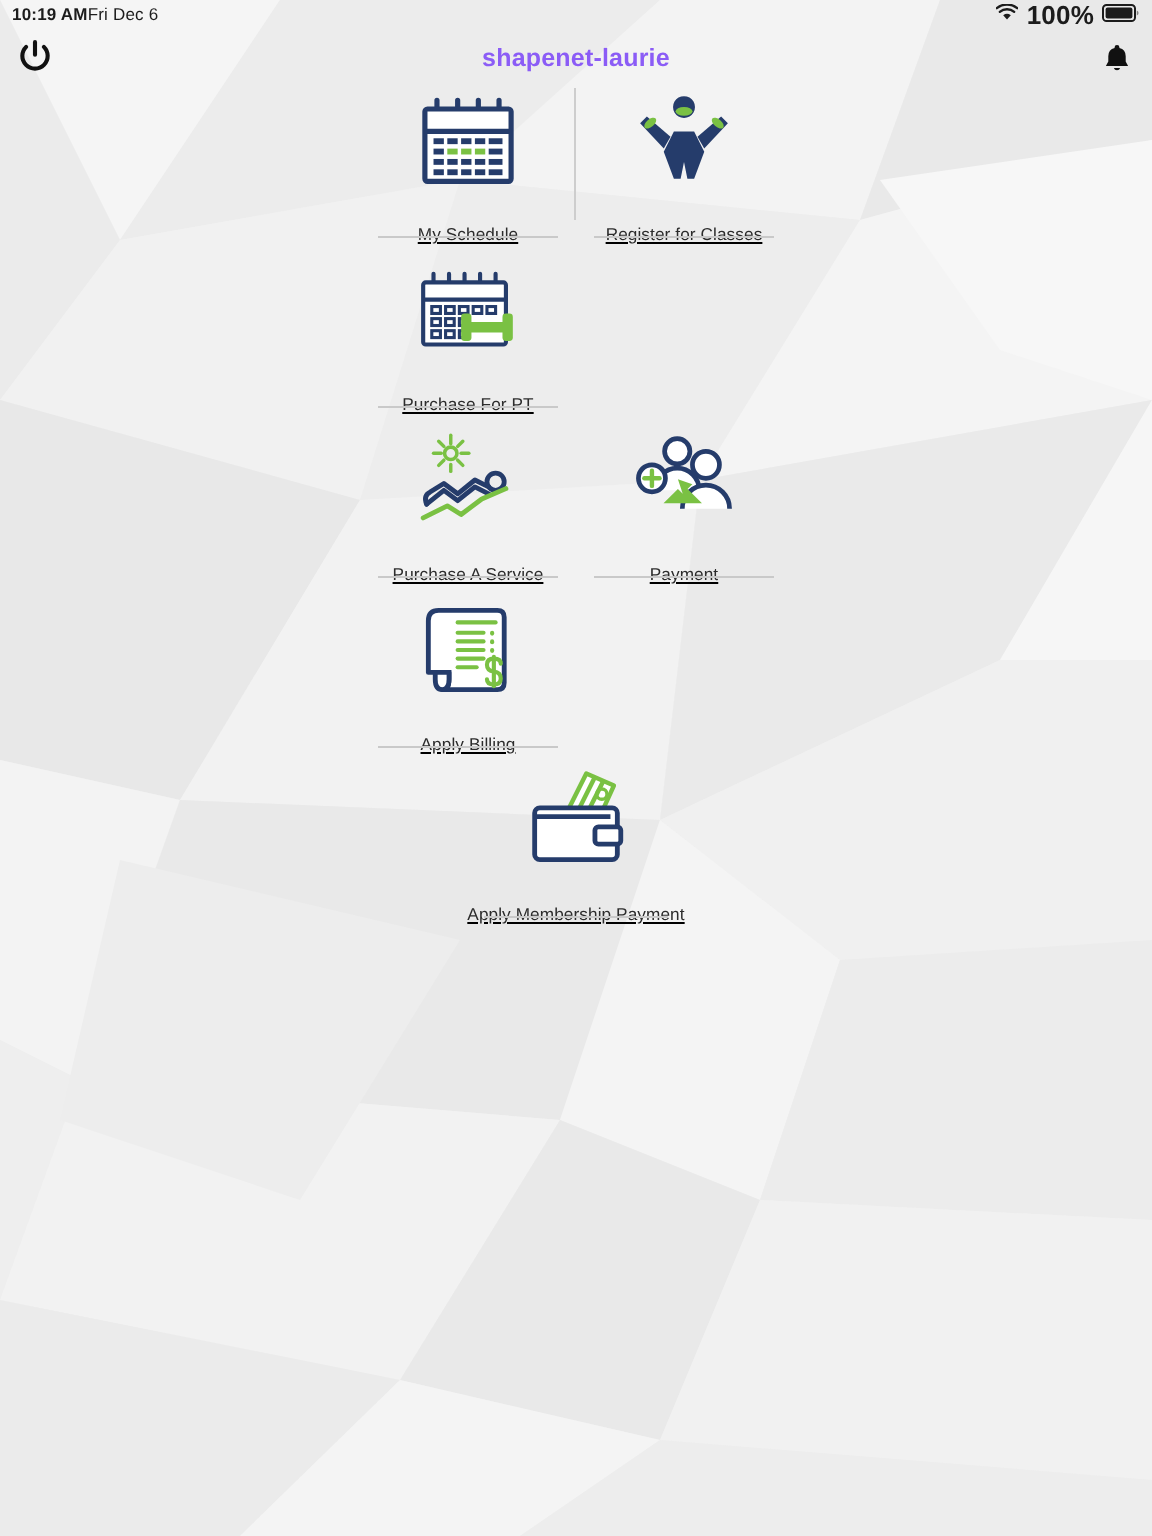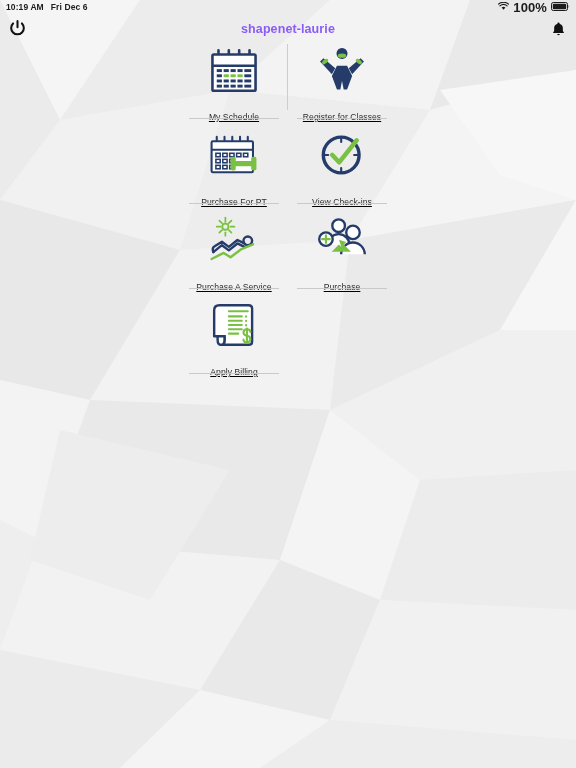--- a/index.html
+++ b/index.html
@@ -24,25 +24,25 @@
   .status-bar {
     position: absolute; top: 0; left: 0;
     width: 576px; height: 14px;
     display: flex; align-items: center;
     padding: 0 6px;
     font-size: 8.5px;
     color: #1c1c1c;
     z-index: 10;
     letter-spacing: 0.1px;
   }
-  .sb-left { display: flex; align-items: flex-start; gap: 7px; }
+  .sb-left { display: flex; align-items: flex-start; }
   .sb-spacer { flex: 1; }
   .sb-right { display: flex; align-items: center; gap: 4px; }
   .sb-time { font-weight: 600; }
-  .sb-date { font-weight: 700; }
+  .sb-date { font-weight: 400; }
   .sb-batt-pct { font-weight: 600; font-size: 13px; }
   .wifi-ico { display: block; }
   .batt-ico { display: block; }
 
   
   .app-header {
     position: absolute; top: 14px; left: 0;
     width: 576px; height: 30px;
     z-index: 10;
   }
@@ -290,35 +290,20 @@
           <g fill="#7ac143">
             <rect x="30" y="36" width="26" height="6" rx="1"></rect>
             <rect x="28" y="31" width="6" height="16" rx="2"></rect>
             <rect x="52" y="31" width="6" height="16" rx="2"></rect>
           </g>
         </svg>
       </div>
       <div class="tile-label">Purchase For PT</div>
     </div>
 
-    <div class="tile">
-      <div class="tile-icon">
-        <svg width="52" height="50" viewBox="0 0 64 58">
-          <circle cx="31" cy="29" r="22" stroke="#253c6b" stroke-width="4.2" fill="none"></circle>
-          <g stroke="#253c6b" stroke-width="2.6" stroke-linecap="round">
-            <line x1="31" y1="9" x2="31" y2="13"></line>
-            <line x1="31" y1="45" x2="31" y2="49"></line>
-            <line x1="11" y1="29" x2="15" y2="29"></line>
-            <line x1="47" y1="29" x2="51" y2="29"></line>
-          </g>
-          <path d="M20 29 L28.5 38 L50 11" stroke="#7ac143" stroke-width="5.6" fill="none" stroke-linecap="round" stroke-linejoin="round"></path>
-        </svg>
-      </div>
-      <div class="tile-label">View Check-ins</div>
-    </div>
   </div>
 
   <div class="grid-row">
     <div class="col-div"></div>
 
     <div class="tile">
       <div class="tile-icon">
         <svg width="56" height="50" viewBox="0 0 64 58">
           <g stroke="#7ac143" stroke-width="2" stroke-linecap="round">
             <line x1="22" y1="3" x2="22" y2="8"></line>
@@ -348,21 +333,21 @@
           <circle cx="45" cy="20" r="8" stroke="#253c6b" stroke-width="2.8" fill="#fff"></circle>
           <path d="M31 46 A14 14 0 0 1 59 46" stroke="#253c6b" stroke-width="2.8" fill="#fff"></path>
           <circle cx="13" cy="28" r="8" stroke="#253c6b" stroke-width="2.8" fill="#fff"></circle>
           <g stroke="#7ac143" stroke-width="2.6" stroke-linecap="round">
             <line x1="13" y1="23.5" x2="13" y2="32.5"></line>
             <line x1="8.5" y1="28" x2="17.5" y2="28"></line>
           </g>
           <path d="M21 43 L30 34 L33 37 L30 28 L39 31 L36 34 L45 43 Z" fill="#7ac143" transform="translate(-2,2) scale(0.95) translate(2,0)"></path>
         </svg>
       </div>
-      <div class="tile-label">Purchase</div>
+      <div class="tile-label">Payment</div>
     </div>
   </div>
 
   <div class="grid-row">
     <div class="col-div"></div>
 
 
     <div class="tile">
       <div class="tile-icon">
         <svg width="50" height="50" viewBox="0 0 58 58">
@@ -382,14 +367,32 @@
           <g stroke="#7ac143" stroke-width="2.4" fill="none" stroke-linecap="round">
             <line x1="44" y1="33" x2="44" y2="50"></line>
             <path d="M48 37 Q48 34 44 34 Q40 34 40 37.5 Q40 41 44 41.5 Q48 42 48 45.5 Q48 49 44 49 Q40 49 40 46"></path>
           </g>
         </svg>
       </div>
       <div class="tile-label">Apply Billing</div>
     </div>
   </div>
 
+  <div class="grid-row">
+    <div class="tile full">
+      <div class="tile-icon">
+        <svg width="62" height="50" viewBox="0 0 72 58">
+          <g stroke="#7ac143" stroke-width="2.6" fill="#fff" stroke-linejoin="round">
+            <path d="M30 26 L42 2 L58 9 L48 31 Z"></path>
+            <path d="M35 28 L47 4"></path>
+            <path d="M40 30 L52 6"></path>
+          </g>
+          <circle cx="51" cy="14" r="3" stroke="#7ac143" stroke-width="2" fill="none"></circle>
+          <rect x="12" y="22" width="48" height="30" rx="3" stroke="#253c6b" stroke-width="2.8" fill="#fff"></rect>
+          <path d="M12 27 L56 27" stroke="#253c6b" stroke-width="2.8" fill="none"></path>
+          <rect x="47" y="33" width="15" height="10" rx="2" stroke="#253c6b" stroke-width="2.8" fill="#fff"></rect>
+        </svg>
+      </div>
+      <div class="tile-label">Apply Membership Payment</div>
+    </div>
+  </div>
 
 </div>
 
 </body></html>

